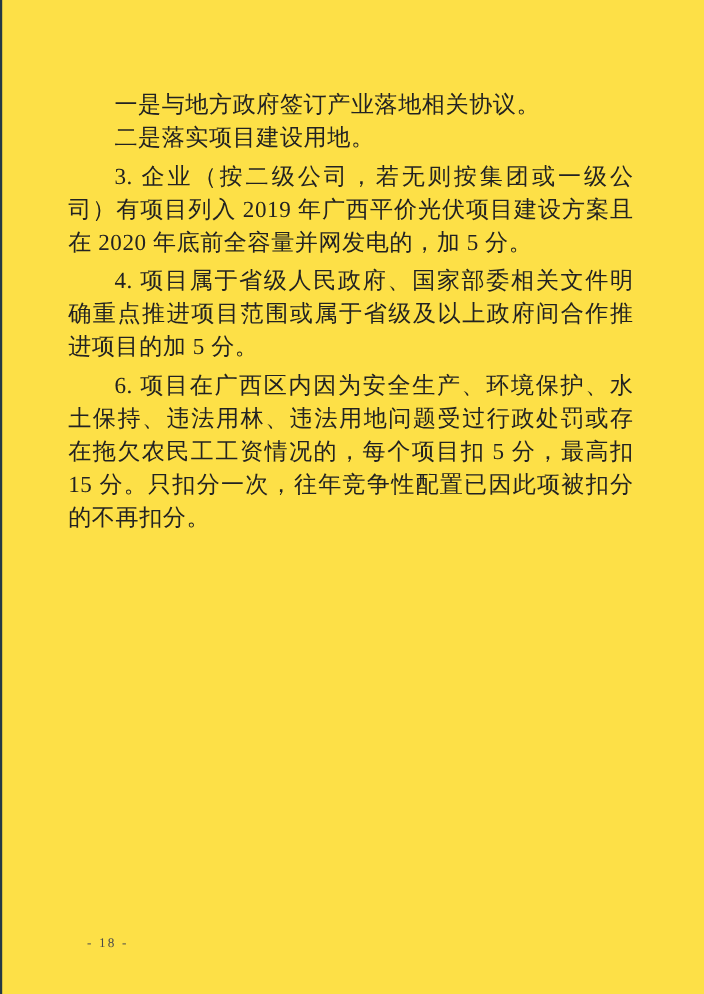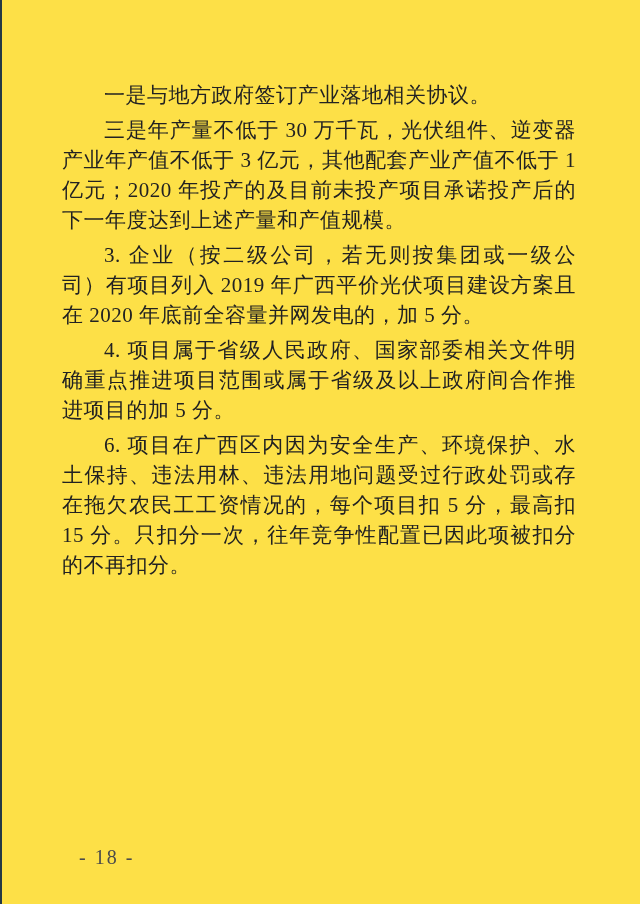--- a/index.html
+++ b/index.html
@@ -38,32 +38,32 @@
     margin: 0;
     text-indent: 2em;
   }
   .para.gap {
     margin-top: 5px;
   }
   .page-number {
     position: absolute;
     left: 79px;
     top: 848px;
-    font-size: 20px;
+    font-size: 12px;
     line-height: 18px;
     color: #4b4b4b;
     letter-spacing: 2px;
   }
 </style>
 </head>
 <body>
 
 <div class="page" style="background: #fde047;">
   <div class="edge-strip" style="background: rgb(36, 56, 68);"></div>
   <div class="content" style="color: rgb(34, 34, 34);">
       <p class="para">一是与地方政府签订产业落地相关协议。</p>
-      <p class="para gap">三是年产量不低于 30 万千瓦，光伏组件、逆变器产业年产值不低于 3 亿元，其他配套产业产值不低于 1 亿元；2020 年投产的及目前未投产项目承诺投产后的下一年度达到上述产量和产值规模。</p>
+      <p class="para">二是落实项目建设用地。</p>
       <p class="para gap">3. 企业（按二级公司，若无则按集团或一级公司）有项目列入 2019 年广西平价光伏项目建设方案且在 2020 年底前全容量并网发电的，加 5 分。</p>
       <p class="para gap">4. 项目属于省级人民政府、国家部委相关文件明确重点推进项目范围或属于省级及以上政府间合作推进项目的加 5 分。</p>
       <p class="para gap">6. 项目在广西区内因为安全生产、环境保护、水土保持、违法用林、违法用地问题受过行政处罚或存在拖欠农民工工资情况的，每个项目扣 5 分，最高扣 15 分。只扣分一次，往年竞争性配置已因此项被扣分的不再扣分。</p>
     </div>
   <div class="page-number" style="color: rgb(75, 75, 75);">- 18 -</div>
 </div>
 
 </body></html>

